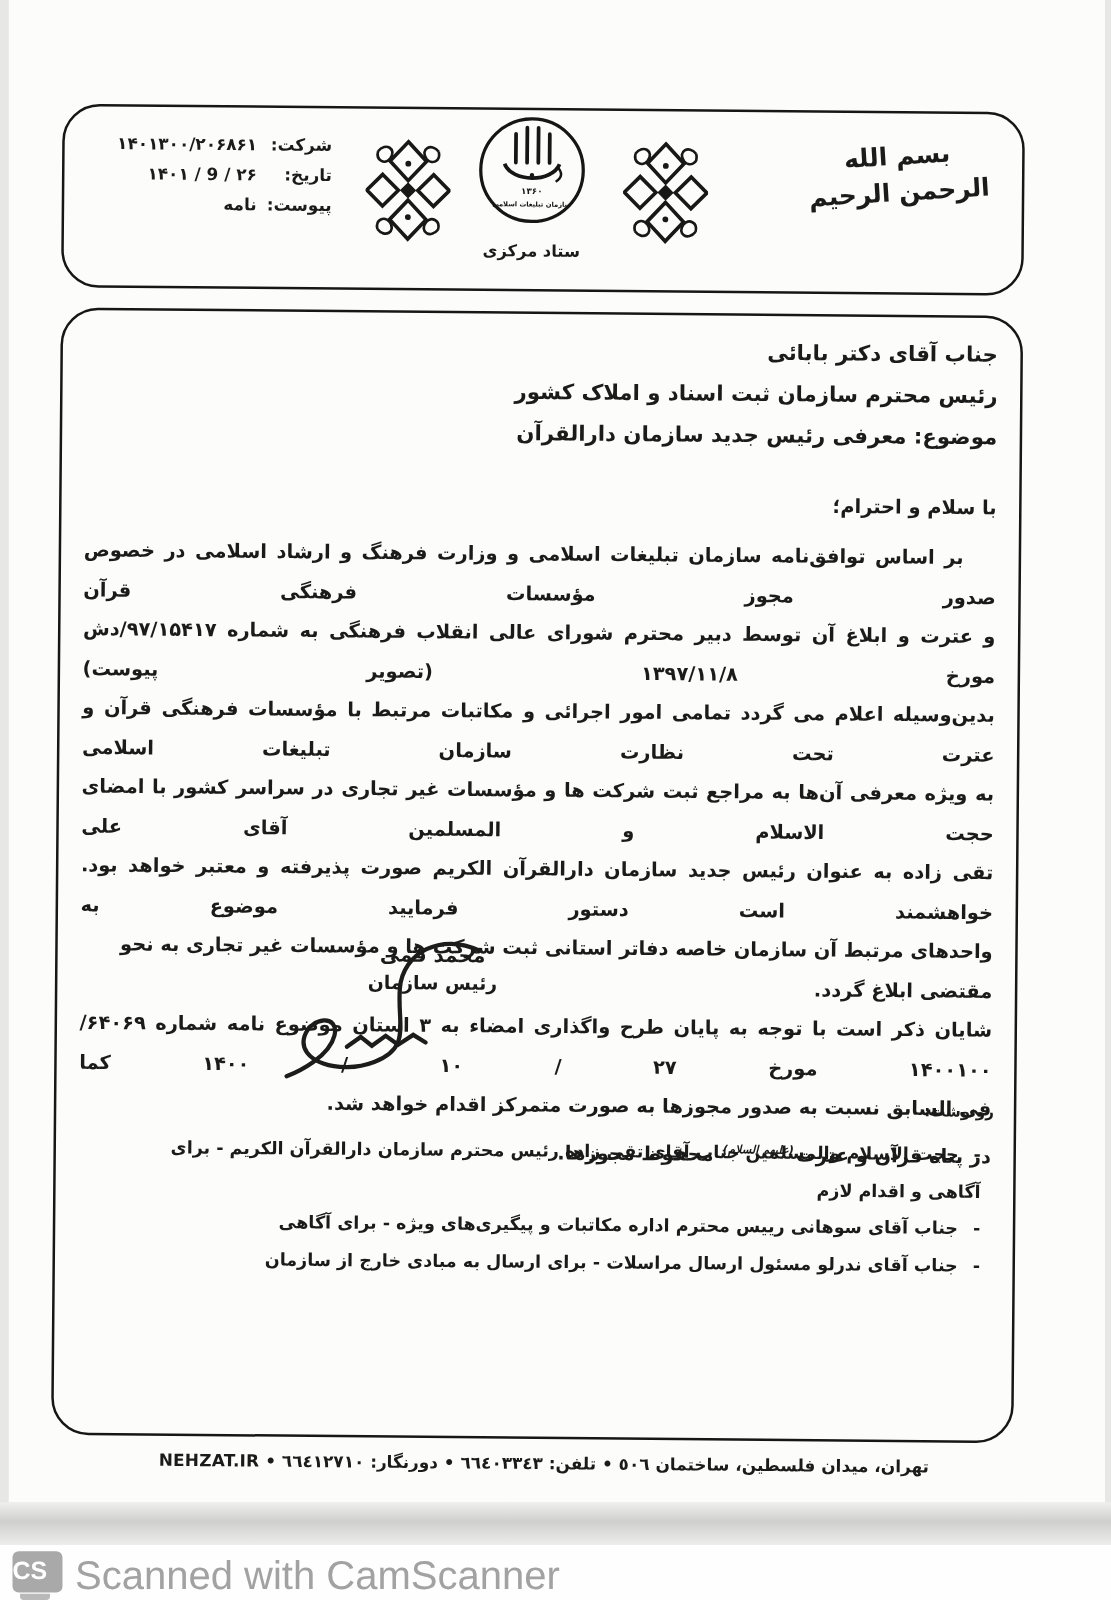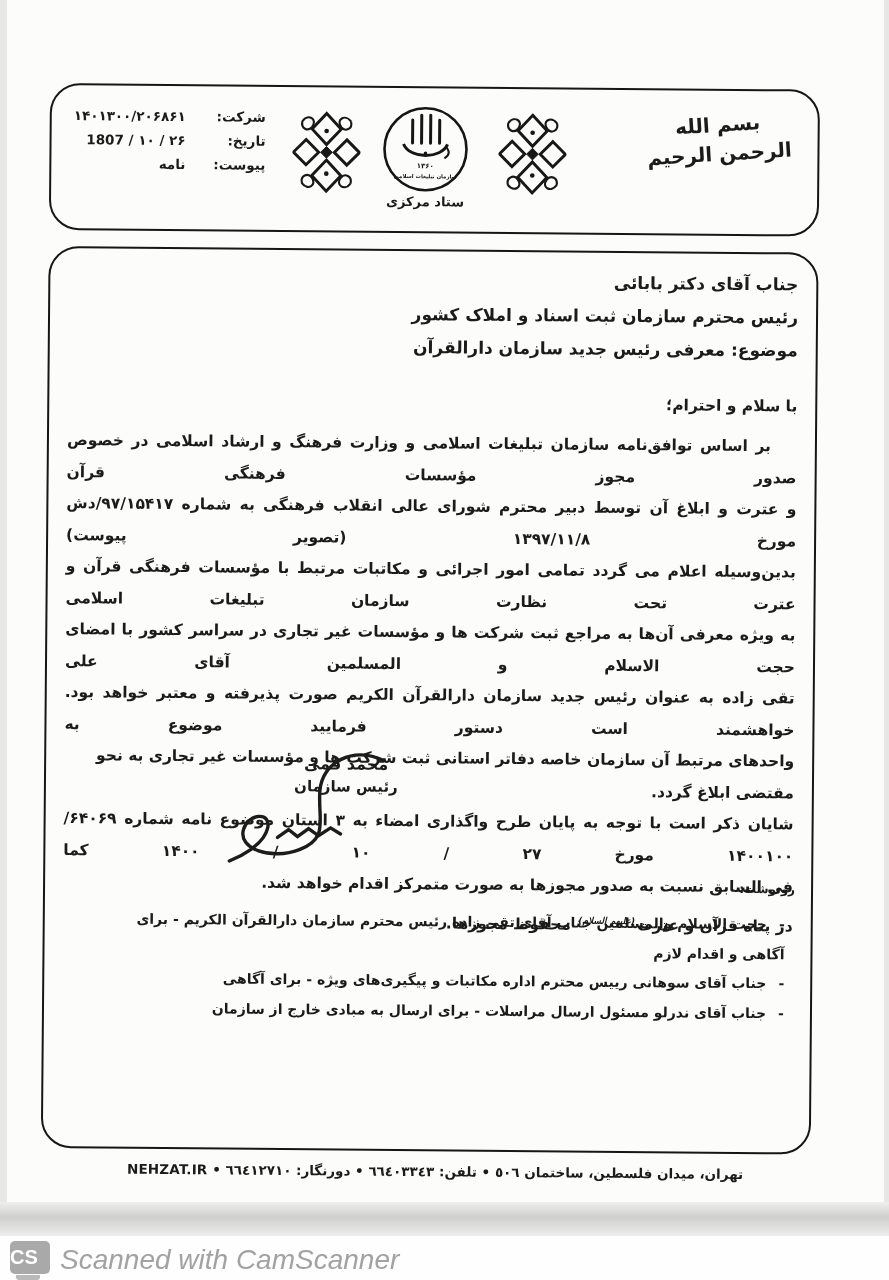--- a/index.html
+++ b/index.html
@@ -7,24 +7,24 @@
     background:#e7e7e5;font-family:"DejaVu Sans",sans-serif;color:#1b1b1b;}
   .paper{position:absolute;left:7px;right:5px;top:0;bottom:78px;background:#fcfcfa;}
   .sheet{position:absolute;inset:0;transform:rotate(0.5deg);transform-origin:60px 90px;}
 
   
   .hdrbox{position:absolute;left:50px;top:83px;width:770px;height:147px;
     border:2.4px solid #161616;border-radius:30px;box-sizing:border-box;direction:rtl;}
   .hfields{position:absolute;right:552px;left:16px;top:22px;direction:rtl;}
   .frow{display:flex;align-items:baseline;margin-bottom:8px;font-size:13.5px;font-weight:bold;}
   .flabel{width:54px;letter-spacing:.3px;}
-  .fval{margin-right:26px;white-space:nowrap;}
+  .fval{margin-right:6px;white-space:nowrap;}
   .orn{position:absolute;top:22px;}
   .orn.o-left{left:241px;} .orn.o-right{left:447px;}
-  .emblem{position:absolute;left:330px;top:17px;width:88px;height:88px;}
+  .emblem{position:absolute;left:330px;top:4px;width:88px;height:88px;}
   .hcaption{position:absolute;left:312px;top:106px;width:124px;text-align:center;
     font-size:13px;font-weight:bold;}
   .bismillah{position:absolute;left:592px;top:20px;width:150px;text-align:center;
     font-size:20px;font-weight:bold;line-height:29px;transform:rotate(-4deg);}
 
   
   .bodybox{position:absolute;left:50px;top:246px;width:770px;height:902px;
     border:2.2px solid #161616;border-radius:30px;box-sizing:border-box;
     padding:14px 18px 0 18px;direction:rtl;}
   .rec{font-size:17px;font-weight:bold;line-height:33px;}
@@ -52,39 +52,39 @@
   
   .band{position:absolute;left:0;right:0;top:1202px;height:34px;
     background:linear-gradient(to bottom,#efefed,#cfcfcd 45%,#ededeb);}
   .cambar{position:absolute;left:0;right:0;top:1236px;bottom:0;background:#fefefe;}
   .csbadge{position:absolute;left:10px;top:5px;width:40px;height:33px;background:#a9a9a9;
     border-radius:5px;color:#fff;font-weight:bold;font-size:20px;line-height:33px;
     text-align:left;font-family:"Liberation Sans",sans-serif;}
   .cstab{position:absolute;left:16px;top:39px;width:24px;height:5px;background:#b9b9b9;
     border-radius:0 0 3px 3px;}
   .camlabel{position:absolute;left:60px;top:6px;font-family:"Liberation Sans",sans-serif;
-    font-size:28px;color:#a2a2a2;line-height:36px;font-style:italic;}
+    font-size:32px;color:#a2a2a2;line-height:36px;}
 </style>
 </head>
 <body>
 
 <div class="screen">
   <div class="paper"></div>
 
   <div class="sheet">
 
     <div class="hdrbox">
       <div class="hfields">
           <div class="frow">
             <div class="flabel">شرکت:</div>
             <div class="fval">۱۴۰۱۳۰۰/۲۰۶۸۶۱</div>
           </div>
           <div class="frow">
             <div class="flabel">تاریخ:</div>
-            <div class="fval">۲۶ / ۱۰ / 1807</div>
+            <div class="fval">۲۶ / 9 / ۱۴۰۱</div>
           </div>
           <div class="frow">
             <div class="flabel">پیوست:</div>
             <div class="fval">نامه</div>
           </div>
         </div>
 
       <div class="orn o-left">
         <svg width="68" height="86" viewBox="0 0 70 84" fill="none" stroke="#181818">
           <path d="M35,2 L50,18 L35,34 L20,18 Z" stroke-width="3"></path>

